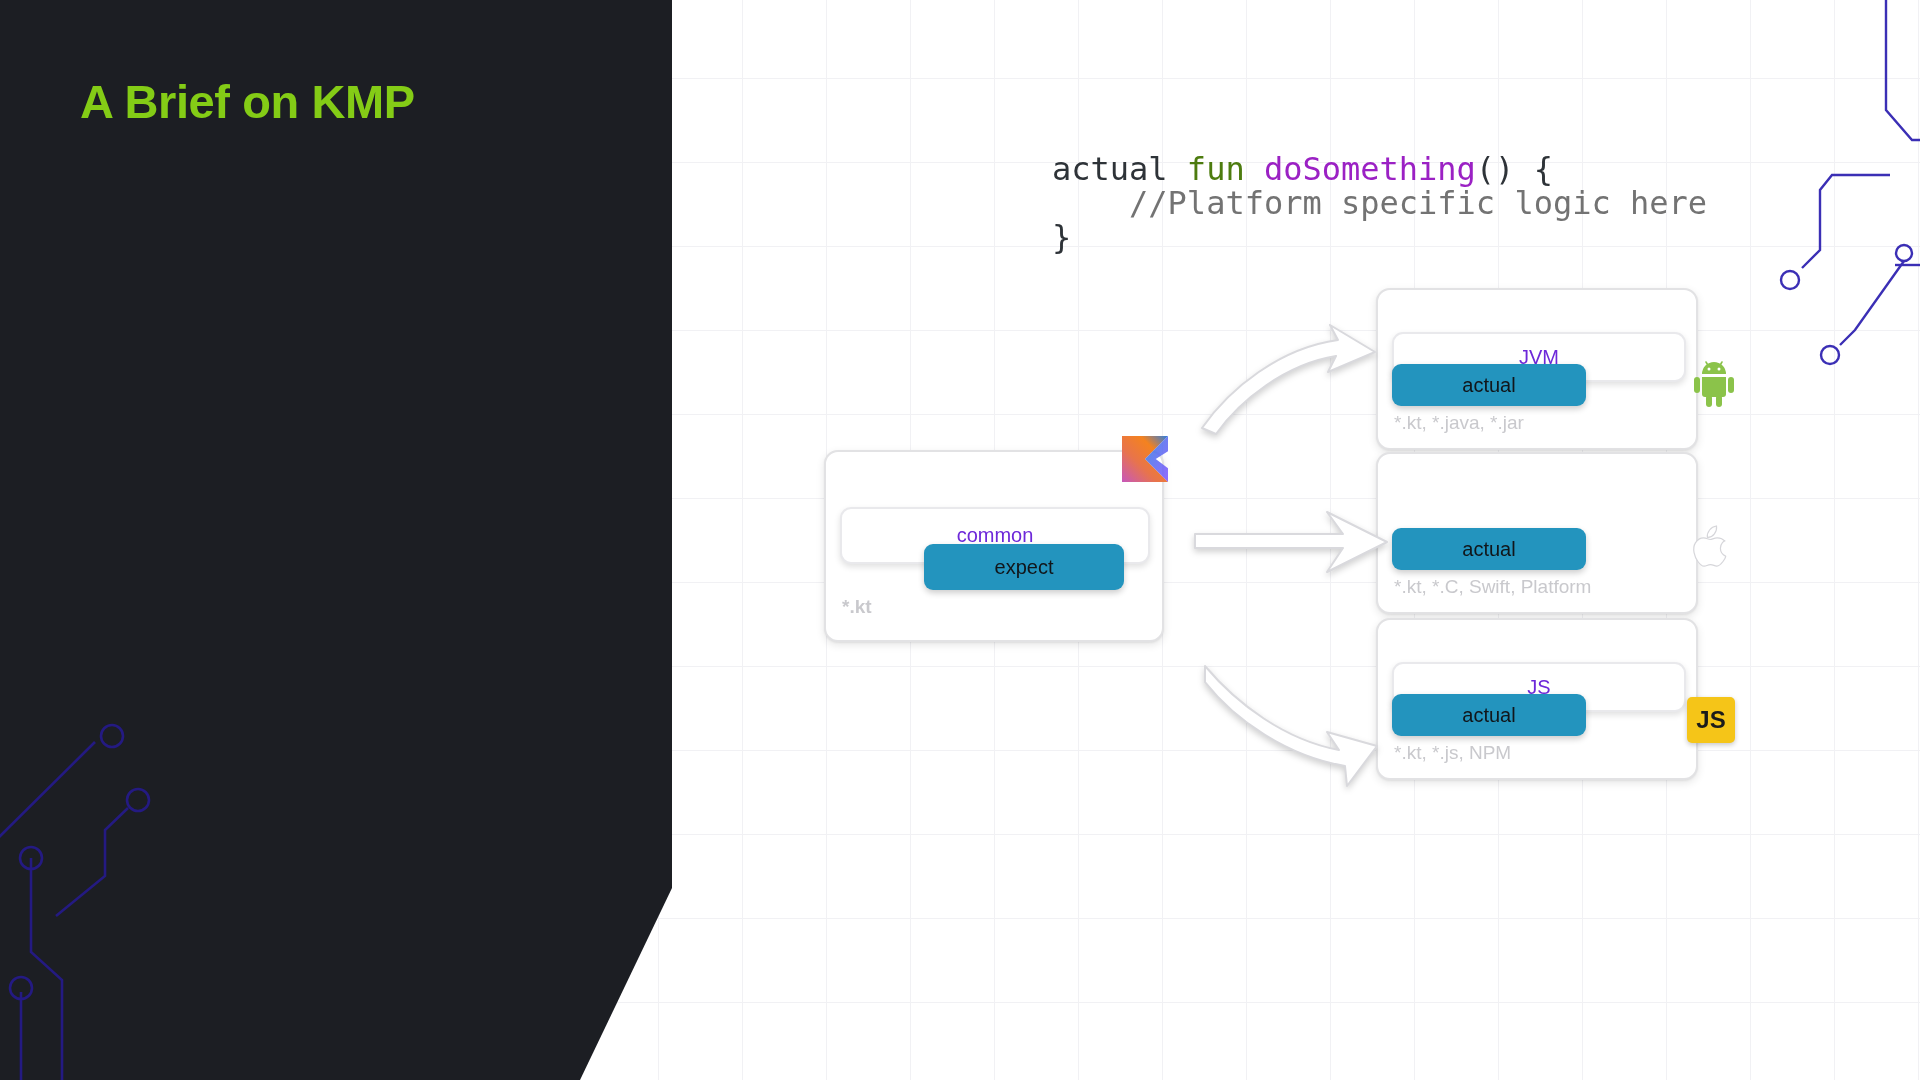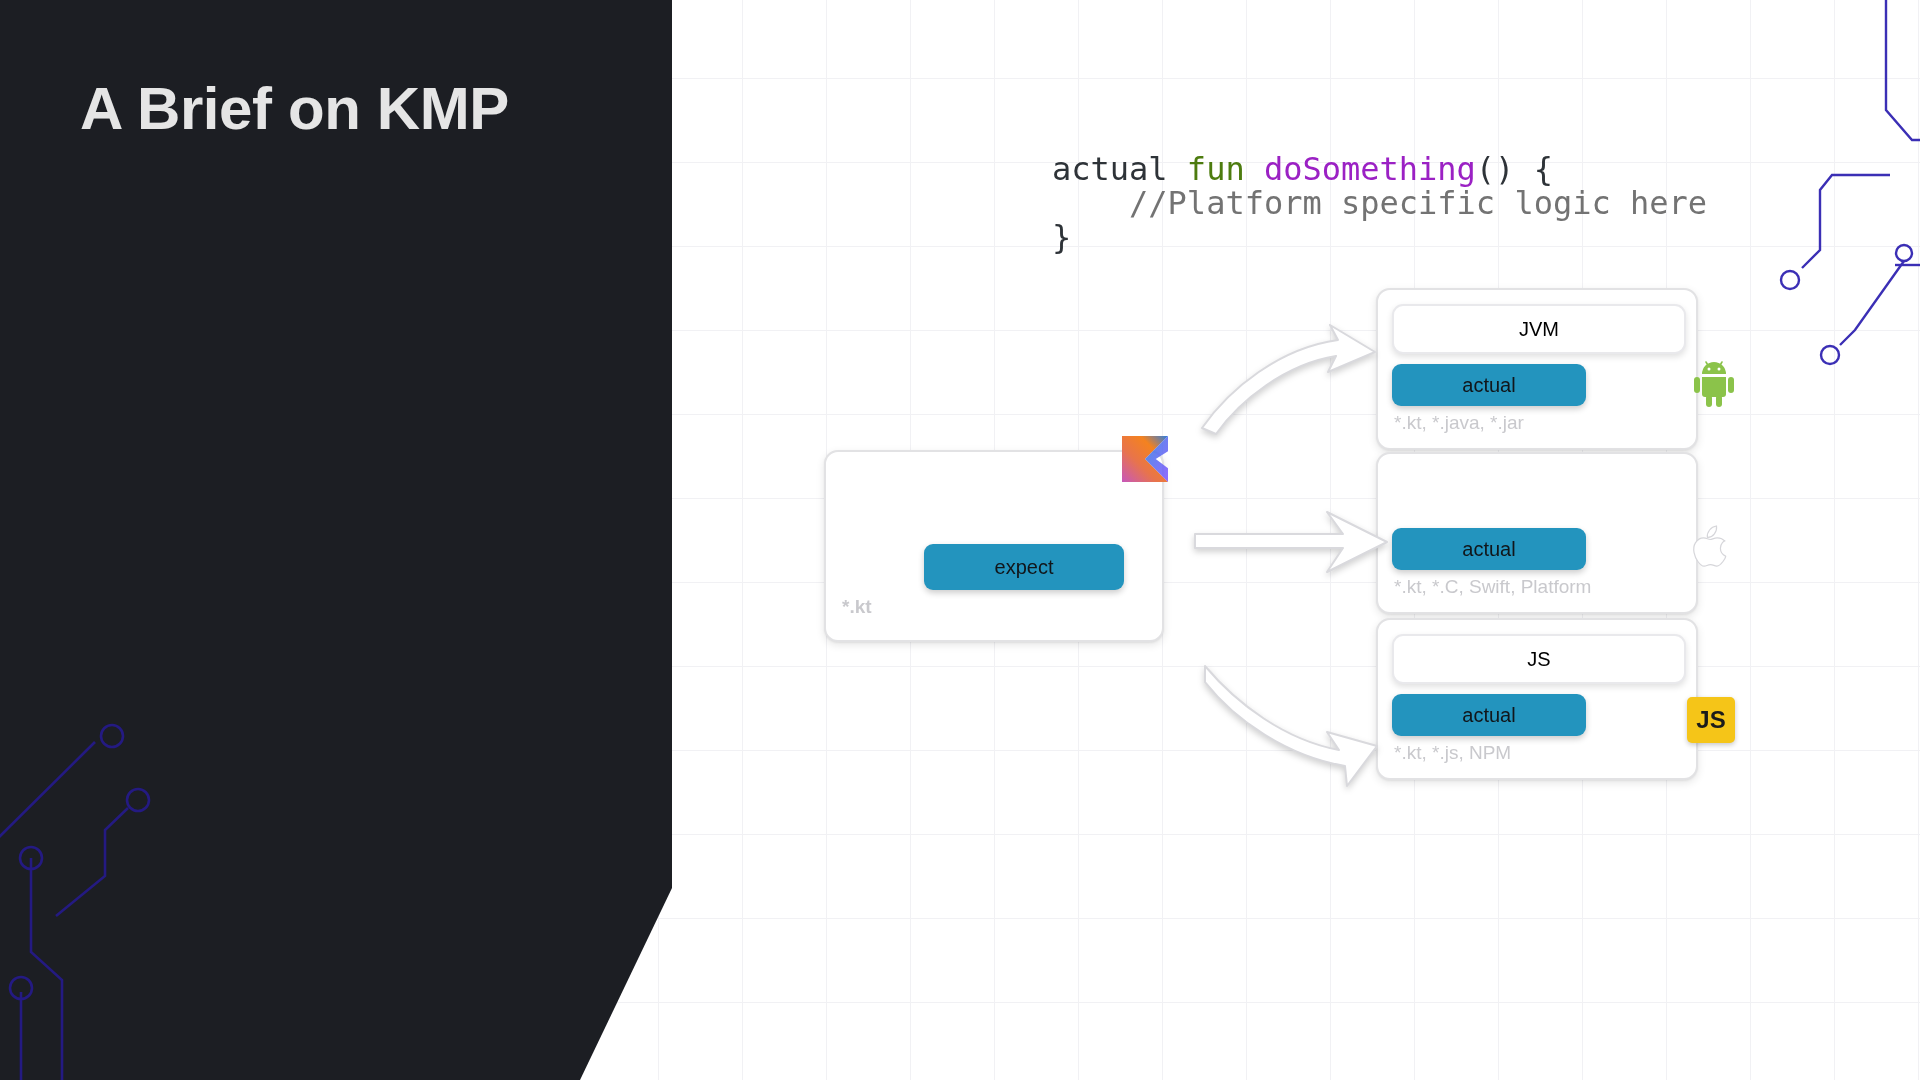--- a/index.html
+++ b/index.html
@@ -36,22 +36,22 @@
   .title-panel {
     position:absolute; left:0; top:0;
     width:672px; height:1080px;
     background:#1c1e23;
     clip-path:polygon(0 0, 672px 0, 672px 888px, 580px 1080px, 0 1080px);
     overflow:hidden;
   }
   .panel-title {
     position:absolute;
     left:80px; top:74px;
-    color:#e5e5e5;
-    font-size:60px;
+    color:#84cc16;
+    font-size:47px;
     font-weight:bold;
     letter-spacing:-0.4px;
   }
 
   
   .code {
     position:absolute;
     font-family:"DejaVu Sans Mono", monospace;
     font-size:32px;
     white-space:pre;
@@ -76,21 +76,21 @@
 
   
   .common-card { left:824px; top:450px; width:340px; height:192px; }
   .inner-white {
     position:absolute;
     background:#ffffff;
     border:2px solid #e9e9ec;
     border-radius:11px;
     box-shadow:0 3px 6px rgba(0,0,0,0.12);
     display:flex; align-items:center; justify-content:center;
-    font-size:20px; color:#000000;
+    font-size:20px; color:#6d28d9;margin-top:28px;
   }
   .common-white { left:14px; top:27px; width:310px; height:57px; }
   .teal {
     position:absolute;
     background:#2394be;
     border-radius:9px;
     box-shadow:0 3px 6px rgba(0,0,0,0.20);
     display:flex; align-items:center; justify-content:center;
     font-size:20px; color:#11161a;
   }
@@ -169,20 +169,23 @@
       </g>
     </svg>
   </div>
 
   <div class="code code-actual"><span class="tok-plain">actual </span><span class="tok-kw">fun </span><span class="tok-fn">doSomething</span><span class="tok-plain">() {</span>
 <span class="tok-comment">    //Platform specific logic here</span>
 <span class="tok-plain">}</span></div>
 
 
   <div class="card common-card">
+    <div class="inner-white common-white">
+      <span>common</span>
+    </div>
     <div class="teal common-teal">
       <span>expect</span>
     </div>
     <div class="ext-label common-ext">*.kt</div>
 
     <svg class="kotlin-logo" viewBox="0 0 60 60">
       <defs>
         <linearGradient id="kg" x1="0" y1="100%" x2="100%" y2="0">
           <stop offset="0%" stop-color="#c757bc"></stop>
           <stop offset="38%" stop-color="#e8744b"></stop>

